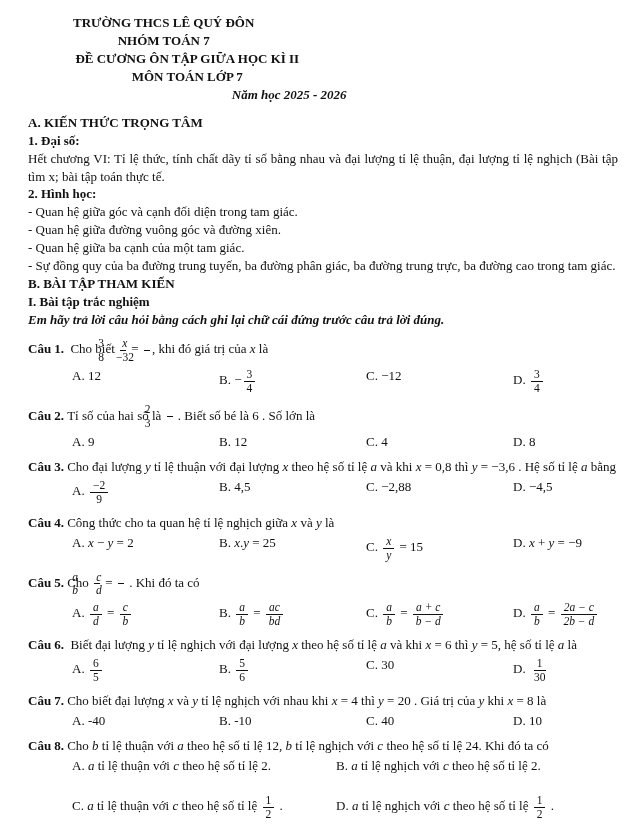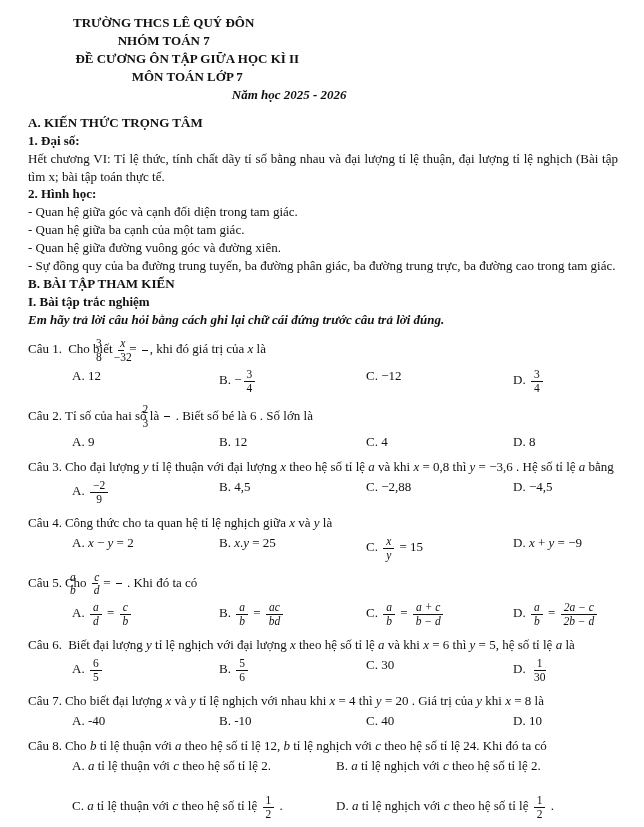--- a/index.html
+++ b/index.html
@@ -13,21 +13,21 @@
   .doc-header{display:flex;margin-bottom:10px;flex-direction:column;}
   .hdr-left{width:46%;text-align:center;font-weight:bold;}
   .hdr-right{width:54%;text-align:center;font-weight:bold;}
   .year{font-style:italic;text-align:right;}
   .sec-title{font-weight:bold;}
   .justify{text-align:justify;}
   .instruction{font-weight:bold;font-style:italic;}
   .it{font-style:italic;}
   .q{margin-top:7px;}
   .q-stem{padding-left:44px;text-indent:-44px;}
-  .q-label{font-weight:normal;margin-right:3px;}
+  .q-label{font-weight:bold;margin-right:3px;}
   .opts4{display:grid;grid-template-columns:repeat(4,1fr);padding-left:44px;margin-top:2px;gap:42px;}
   .opts2{display:grid;grid-template-columns:245px 1fr;padding-left:44px;margin-top:2px;row-gap:3px;gap:19px;}
   .opt{white-space:normal;}
   .frac{
     display:inline-flex;flex-direction:column;align-items:center;
     vertical-align:middle;line-height:1.12;font-size:11.5px;
     margin:1px 2px;text-align:center;
   }
   .frac .num{border-bottom:1px solid #111;padding:0 3px;}
   .frac .den{padding:0 3px;}
@@ -49,22 +49,22 @@
       <div class="year">Năm học 2025 - 2026</div>
     </div>
   </div>
 
   <div>
     <div class="sec-title">A. KIẾN THỨC TRỌNG TÂM</div>
     <div class="sec-title">1. Đại số:</div>
     <div class="justify">Hết chương VI: Tỉ lệ thức, tính chất dãy tỉ số bằng nhau và đại lượng tỉ lệ thuận, đại lượng tỉ lệ nghịch (Bài tập tìm x; bài tập toán thực tế.</div>
     <div class="sec-title">2. Hình học:</div>
     <div>- Quan hệ giữa góc và cạnh đối diện trong tam giác.</div>
+    <div>- Quan hệ giữa đường vuông góc và đường xiên.</div>
     <div>- Quan hệ giữa ba cạnh của một tam giác.</div>
-    <div>- Quan hệ giữa đường vuông góc và đường xiên.</div>
     <div>- Sự đồng quy của ba đường trung tuyến, ba đường phân giác, ba đường trung trực, ba đường cao trong tam giác.</div>
   </div>
 
   <div>
     <div class="sec-title">B. BÀI TẬP THAM KIẾN</div>
     <div class="sec-title">I. Bài tập trắc nghiệm</div>
     <div class="instruction">Em hãy trả lời câu hỏi bằng cách ghi lại chữ cái đứng trước câu trả lời đúng.</div>
   </div>
 
   <div class="questions">

